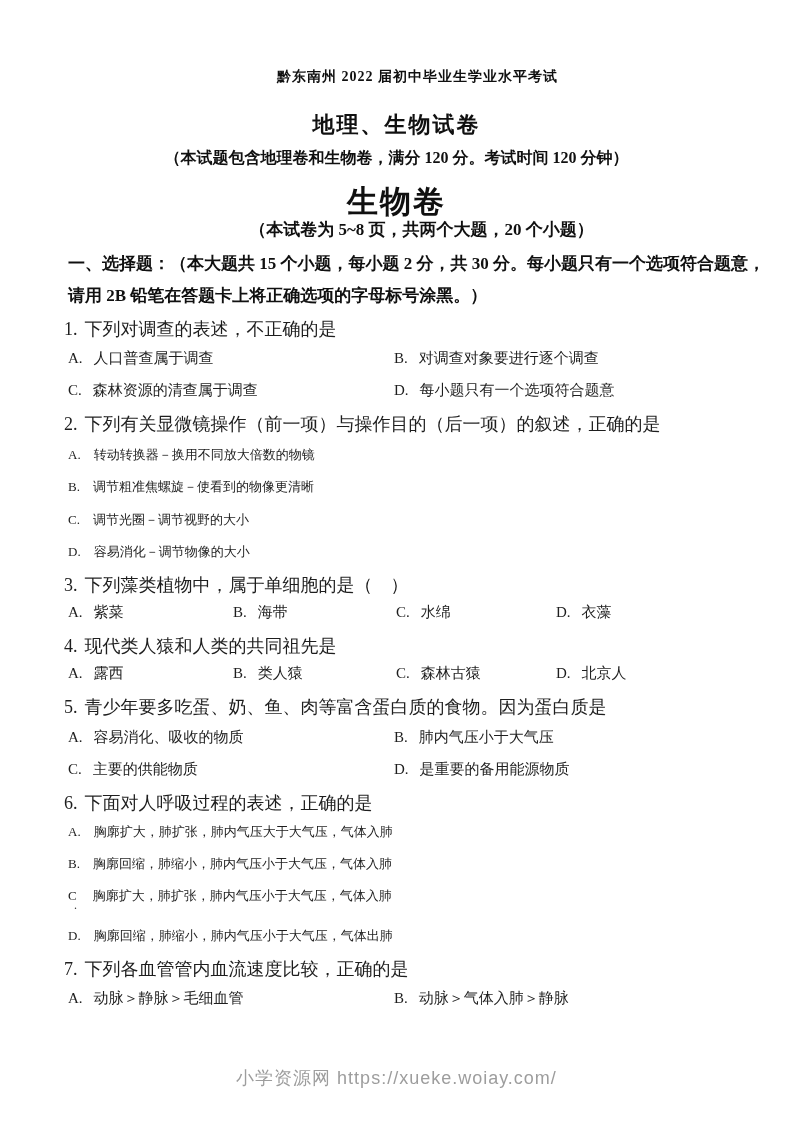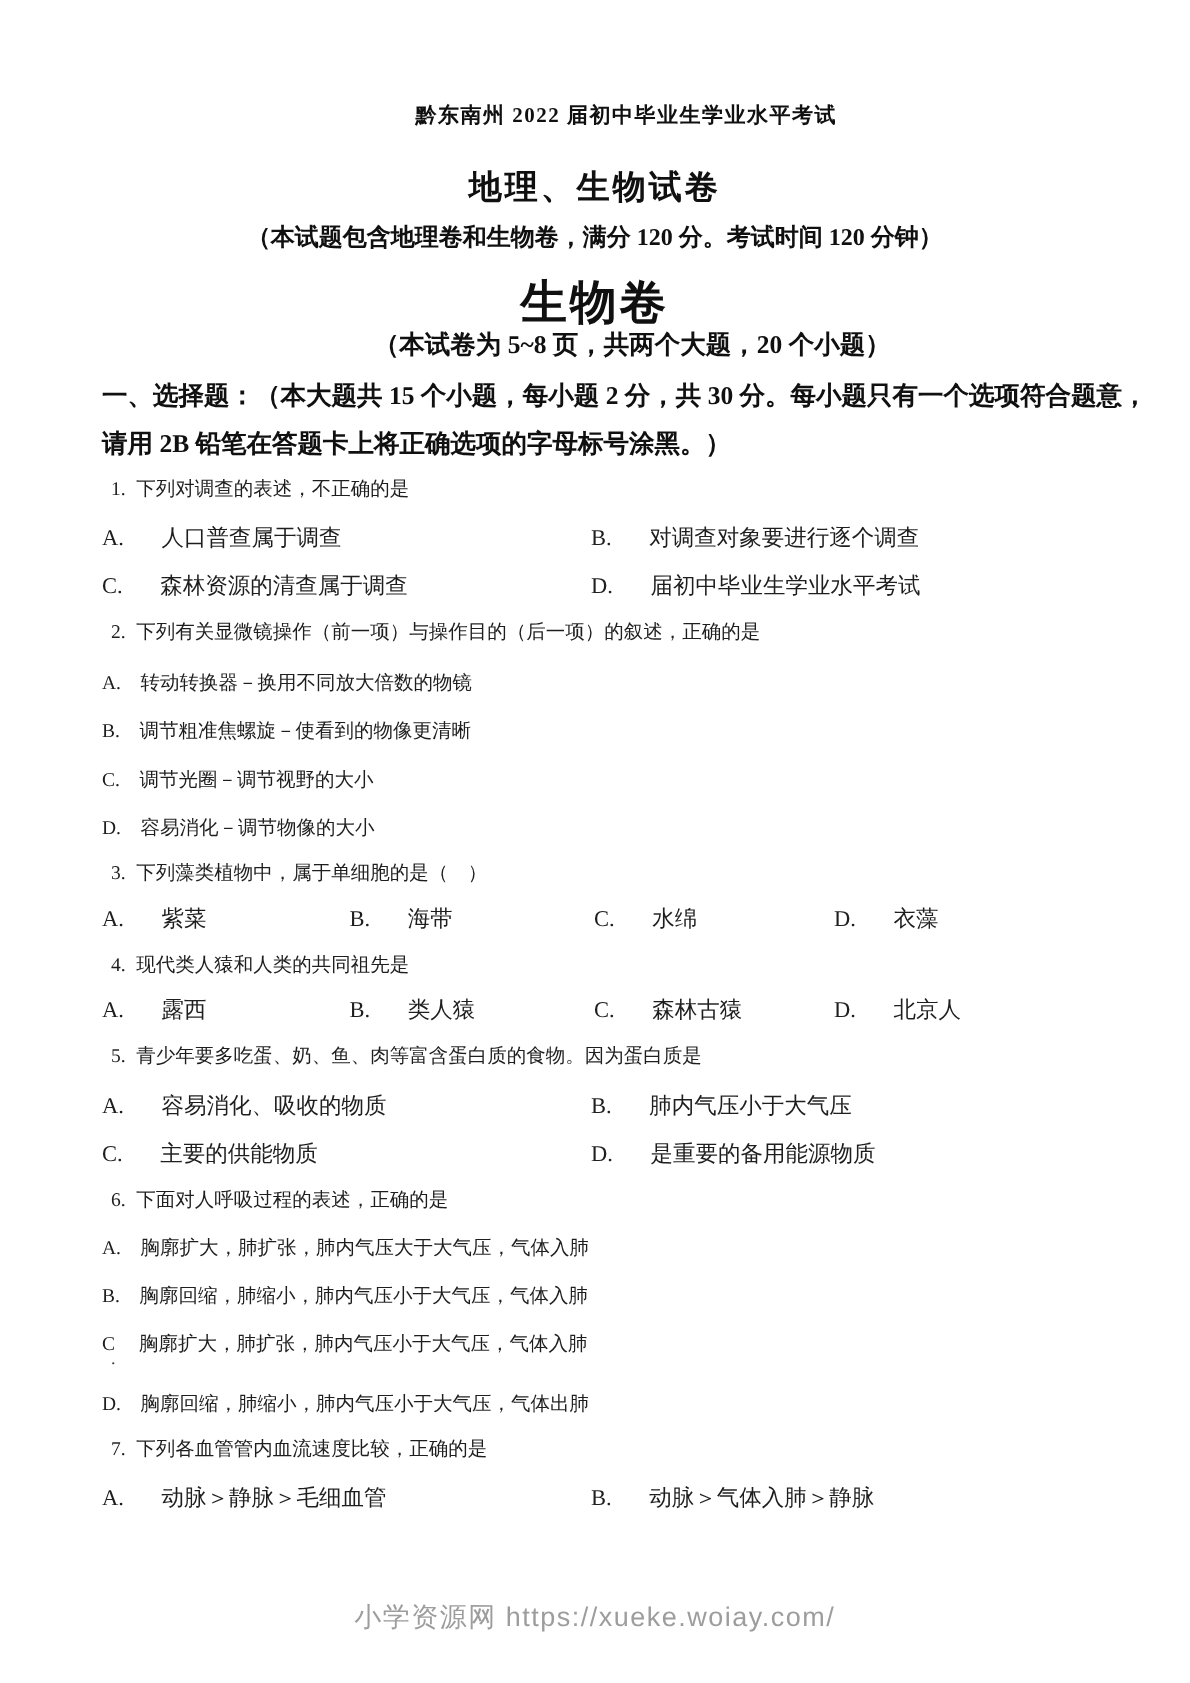--- a/index.html
+++ b/index.html
@@ -22,31 +22,31 @@
     white-space:nowrap;
   }
   .centered{text-align:center;}
   .bold{font-weight:700;color:#101010;}
   .title{font-size:14px;letter-spacing:1px;margin-left:21px;}
   .subtitle{font-size:22px;letter-spacing:2px;}
   .note1{font-size:16px;}
   .paper-title{font-size:31px;letter-spacing:2px;}
   .note2{font-size:17px;padding-left:25px;}
   .intro{left:68px;width:700px;font-size:17px;font-weight:700;color:#101010;}
-  .stem{left:74px;width:700px;font-size:13px;}
+  .stem{left:64px;width:700px;font-size:18px;}
   .stem .qnum{margin-right:7px;}
   .optrow{height:22px;}
   .opt{
     position:absolute;
     top:0;
     font-size:15px;
     white-space:nowrap;
   }
   .opt .olbl{display:inline-block;}
-  .opt .otxt{margin-left:25px;}
+  .opt .otxt{margin-left:11px;}
   .stacked{left:68px;width:700px;font-size:13px;}
   .stacked .olbl{display:inline-block;}
   .stacked .otxt{margin-left:13px;}
   .stray{
     position:absolute;
     left:74px;
     top:898px;
     font-size:12px;
     color:#3a3a3a;
   }
@@ -85,21 +85,21 @@
     </span>
     <span class="opt" style="left:394px">
       <span class="olbl">B.</span><span class="otxt">对调查对象要进行逐个调查</span>
     </span>
   </div>
   <div class="line optrow" style="top:381px">
     <span class="opt" style="left:68px">
       <span class="olbl">C.</span><span class="otxt">森林资源的清查属于调查</span>
     </span>
     <span class="opt" style="left:394px">
-      <span class="olbl">D.</span><span class="otxt">届初中毕业生学业水平考试</span>
+      <span class="olbl">D.</span><span class="otxt">每小题只有一个选项符合题意</span>
     </span>
   </div>
 
   <div class="line stem" style="top:412px">
     <span class="qnum">2.</span><span>下列有关显微镜操作（前一项）与操作目的（后一项）的叙述，正确的是</span>
   </div>
   <div class="line stacked" style="top:446px">
     <span class="olbl">A.</span><span class="otxt">转动转换器－换用不同放大倍数的物镜</span>
   </div>
   <div class="line stacked" style="top:478px">

